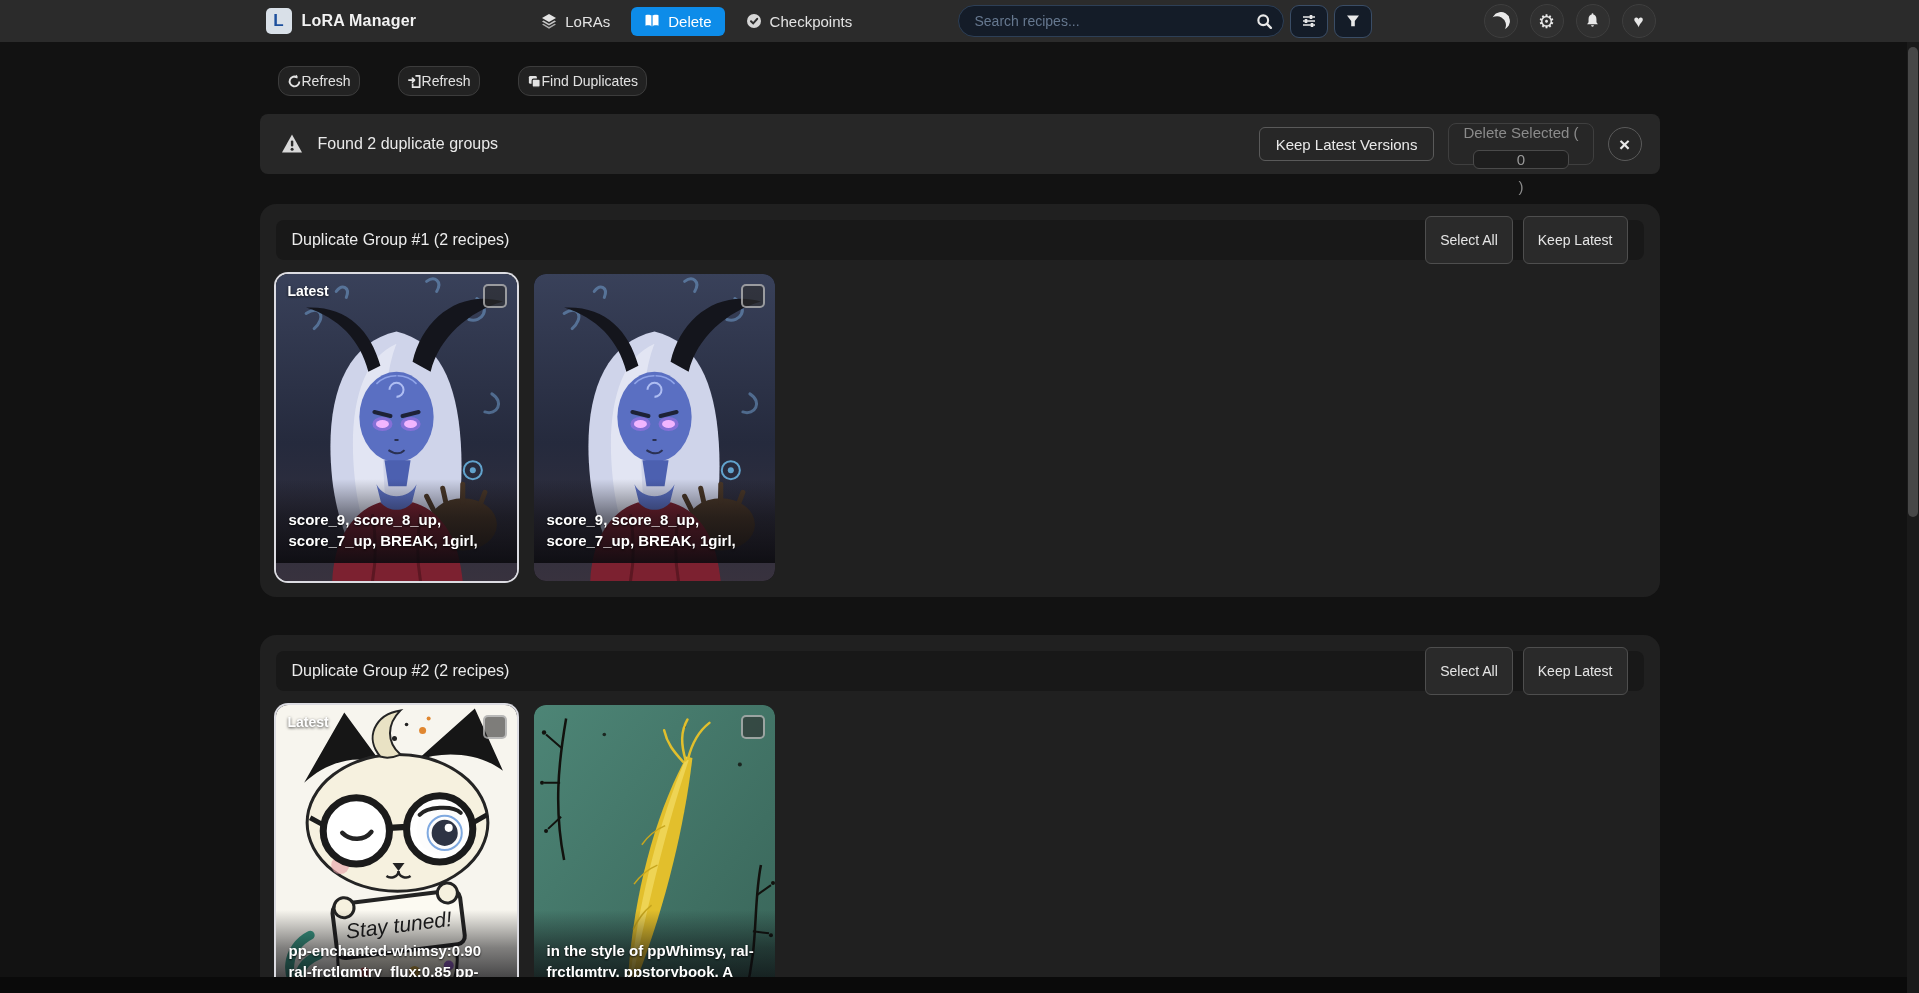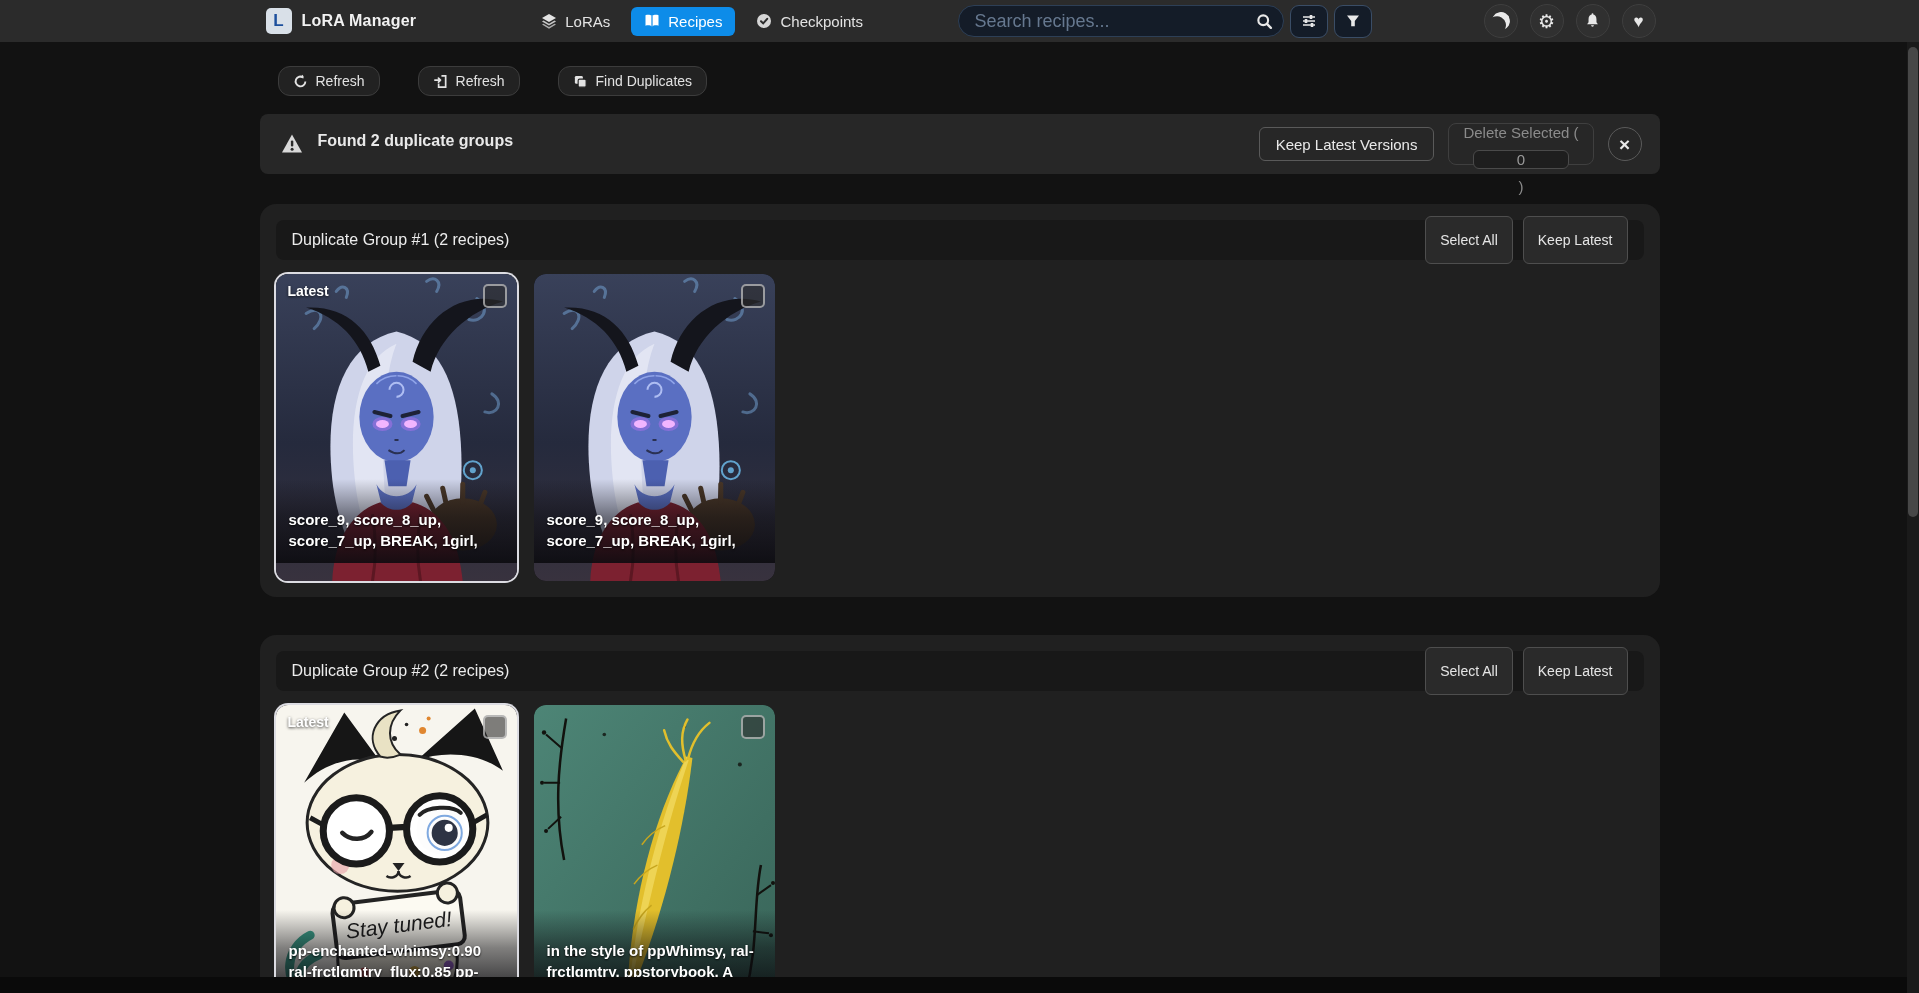--- a/index.html
+++ b/index.html
@@ -18,40 +18,40 @@
           font-weight:bold; font-size:17px; display:flex; align-items:center; justify-content:center; }
   .app-title { font-size:16px; font-weight:700; color:#f2f2f2; letter-spacing:.2px; }
   .tabs { display:flex; align-items:center; gap:8px; margin-left:112px; }
   .tab { display:flex; gap:8px; padding:6px 13px; border-radius:6px;
          color:#e3e3e3; font-size:15px; cursor:pointer; background:transparent; border:none; }
   .tab.active { background:#0d8ce9; color:#fff; }
   .search-area { margin-left:auto; display:flex; align-items:center; gap:6px; }
   .search-box { width:326px; height:32px; background:#141c28; border:1px solid #2d3f56;
                 border-radius:16px; display:flex; align-items:center; padding:0 10px 0 16px; }
   .search-box input { flex:1; background:transparent; border:none; outline:none;
-                      color:#cfd8e4; font-size:18px; font-family:"Liberation Sans",sans-serif; }
+                      color:#cfd8e4; font-size:14px; font-family:"Liberation Sans",sans-serif; }
   .search-box input::placeholder { color:#66788f; }
   .sq-btn { width:38px; height:33px; background:#141c28; border:1px solid #3a4d66;
             border-radius:9px; display:flex; align-items:center; justify-content:center; cursor:pointer; }
   .circle-group { display:flex; gap:12px; margin-left:112px; margin-right:4px; }
   .circle-btn { width:34px; height:34px; border-radius:50%; background:#303030; border:1px solid #3e3e3e;
                 display:flex; align-items:center; justify-content:center; color:#e8e8e8; cursor:pointer; }
   .moon-shape { width:18px; height:18px; border-radius:50%;
                 box-shadow: inset -5px 3px 0 0 #eaeaea; transform:rotate(-15deg); }
   .glyph-gear { font-size:19px; line-height:1; }
   .glyph-heart { font-size:17px; line-height:1; }
   
   .toolbar { width:1400px; margin:24px auto 0; display:flex; gap:38px; padding-left:18px; }
-  .tool-btn { height:30px; padding:0 14px; background:#222222; border:1px solid #3c3c3c;
+  .tool-btn { height:30px; padding:0 8px; background:#222222; border:1px solid #3c3c3c;
               border-radius:12px; color:#e2e2e2; font-size:14px; display:flex; align-items:center;
-              gap:8px; cursor:pointer; font-family:inherit; }
+              cursor:pointer; font-family:inherit; }
   
   .banner { width:1400px; margin:18px auto 0; height:60px; background:#272727; border-radius:8px;
             display:flex; align-items:center; padding:0 18px 0 20px; }
-  .banner-left { display:flex; align-items:flex-start; gap:14px; color:#e9e9e9; font-size:16px;font-weight:bold; }
+  .banner-left { display:flex; align-items:center; gap:14px; color:#e9e9e9; font-size:16px; }
   .banner-right { margin-left:auto; display:flex; align-items:center; gap:14px; }
   .klv-btn { height:34px; padding:0 16px; background:transparent; border:1px solid #5a5a5a;
              border-radius:6px; color:#e9e9e9; font-size:15px; cursor:pointer; font-family:inherit; }
   .del-wrap { height:42px; border:1px solid #3f3f3f; border-radius:8px; display:flex;
               align-items:center; gap:9px; padding:0 14px; color:#8b8b8b; font-size:15px;flex-direction:column; }
   .del-count { width:96px; height:28px; background:#1e1e1e; border:1px solid #4a4a4a; border-radius:6px;
                color:#9a9a9a; display:flex; align-items:center; justify-content:center; font-size:15px; }
   .close-btn { width:34px; height:34px; border-radius:50%; border:1px solid #5a5a5a; background:transparent;
                color:#e9e9e9; font-size:19px; font-weight:bold; display:flex; align-items:center;
                justify-content:center; cursor:pointer; line-height:1; }
@@ -143,21 +143,21 @@
         </span>
         <span>LoRAs</span>
       </button>
       <button class="tab active">
         <span>
           <svg width="16" height="16" viewBox="0 0 16 16">
               <path d="M8 3 C6.5 1.6 3.5 1.4 1.5 2.2 L1.5 12.8 C3.5 12 6.5 12.2 8 13.5 C9.5 12.2 12.5 12 14.5 12.8 L14.5 2.2 C12.5 1.4 9.5 1.6 8 3 Z" fill="#ffffff"></path>
               <path d="M8 3 L8 13.5" stroke="#0d8ce9" stroke-width="1.2"></path>
             </svg>
         </span>
-        <span>Recipes</span>
+        <span>Delete</span>
       </button>
       <button class="tab">
         <span>
           <svg width="16" height="16" viewBox="0 0 16 16">
               <circle cx="8" cy="8" r="7" fill="#d6d6d6"></circle>
               <path d="M5 8.2 L7.2 10.4 L11.2 5.8" stroke="#2b2b2b" stroke-width="2" fill="none" stroke-linecap="round"></path>
             </svg>
         </span>
         <span>Checkpoints</span>
       </button>

